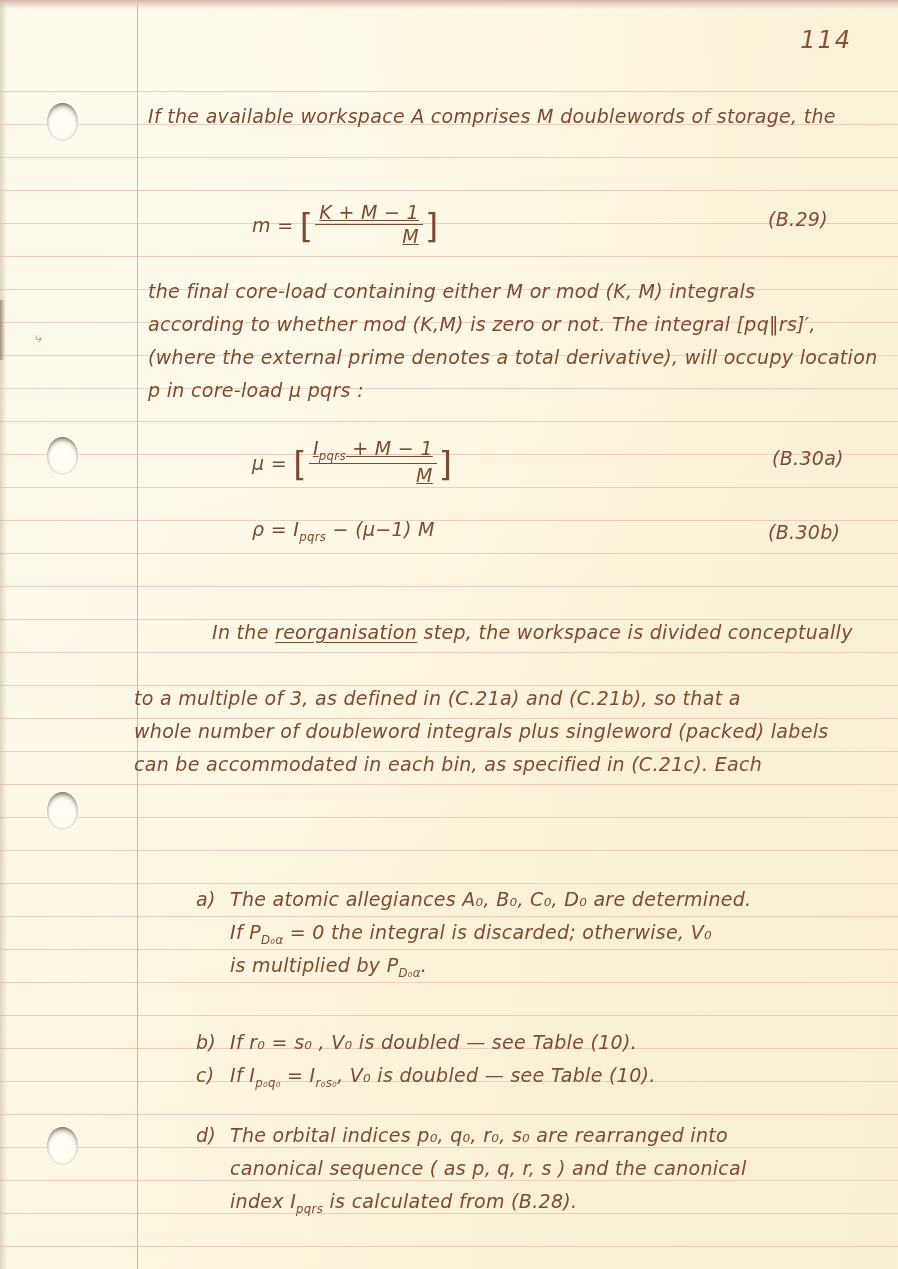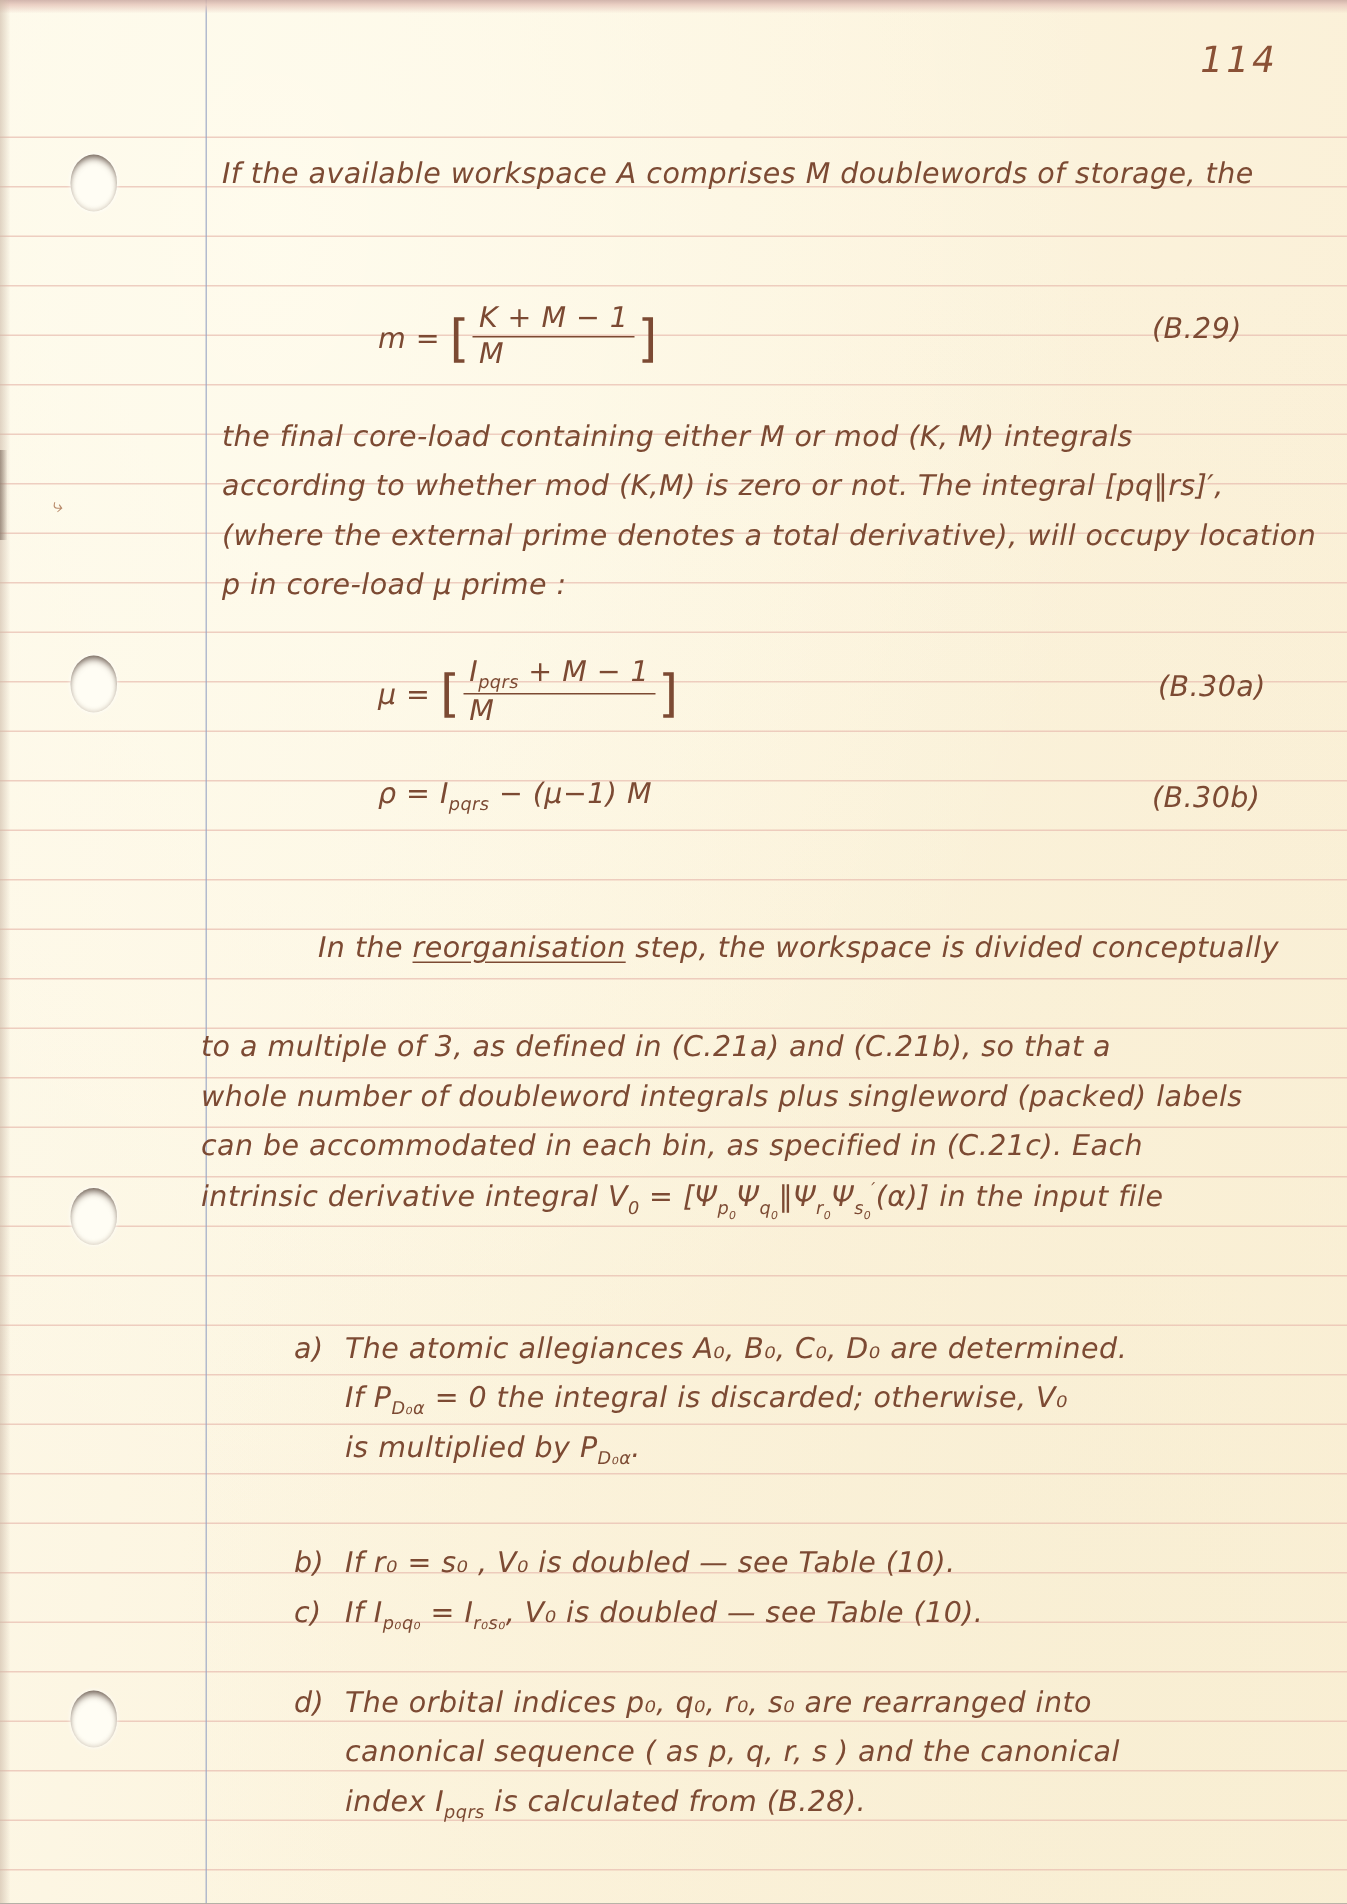--- a/index.html
+++ b/index.html
@@ -71,23 +71,23 @@
   .pagenum{
     position:absolute;right:46px;top:26px;
     font-size:24px;color:#8a5136;
     font-family:"DejaVu Sans",sans-serif;
     font-style:italic;letter-spacing:2px;
   }
   .eqno{ position:absolute; font-size:19px; }
   
   .frac{
     display:inline-block;vertical-align:middle;
-    text-align:left;
+    text-align:right;
     margin:0 2px;
-    position:relative;top:-2px;
+    position:relative;top:-2px;text-decoration:underline;
   }
   .frac .num{ display:block; padding:0 4px; border-bottom:1.6px solid #7c4a33; line-height:1.15; }
   .frac .den{ display:block; padding:0 4px; line-height:1.2; }
   .brk{ font-size:34px; display:inline-block; vertical-align:middle; position:relative; top:-1px; font-style:normal;}
   sub{ font-size:.62em; }
   sup{ font-size:.62em; }
   .tiny-mark{
     position:absolute;left:34px;top:330px;
     color:#a9714d;font-size:13px;font-style:italic;opacity:.8;
   }
@@ -157,42 +157,39 @@
 
   <div class="ink hw" style="left:252px;top:204px">
     <span>m =</span>
     <span class="brk">[</span><span class="frac"><span class="num">K + M − 1</span><span class="den">M</span></span><span class="brk">]</span>
   </div>
   <div class="ink hw eqno" style="left:768px;top:208px">(B.29)</div>
 
   <div class="ink hw" style="left:148px;top:280px">the final core-load containing either M or mod (K, M) integrals</div>
   <div class="ink hw" style="left:148px;top:346px">(where the external prime denotes a total derivative), will occupy location</div>
   <div class="ink hw" style="left:148px;top:313px">according to whether mod (K,M) is zero or not. The integral [pq‖rs]′,</div>
-  <div class="ink hw" style="left:148px;top:379px">p in core-load μ prime :</div>
+  <div class="ink hw" style="left:148px;top:379px">p in core-load μ pqrs :</div>
 
   <div class="ink hw" style="left:252px;top:440px">
     <span>μ =</span>
     <span class="brk">[</span><span class="frac"><span class="num"><span>I</span><sub>pqrs</sub><span> + M − 1</span></span><span class="den">M</span></span><span class="brk">]</span>
   </div>
   <div class="ink hw eqno" style="left:772px;top:447px">(B.30a)</div>
 
   <div class="ink hw" style="left:252px;top:518px">
     <span>ρ = I</span><sub>pqrs</sub><span> − (μ−1) M</span>
   </div>
   <div class="ink hw eqno" style="left:768px;top:521px">(B.30b)</div>
 
   <div class="ink hw" style="left:148px;top:621px">
     <span class="indent"></span>In the <span class="u">reorganisation</span> step, the workspace is divided conceptually
   </div>
   <div class="ink hw" style="left:134px;top:687px">to a multiple of 3, as defined in (C.21a) and (C.21b), so that a</div>
   <div class="ink hw" style="left:134px;top:720px">whole number of doubleword integrals plus singleword (packed) labels</div>
   <div class="ink hw" style="left:134px;top:753px">can be accommodated in each bin, as specified in (C.21c). Each</div>
-  <div class="ink hw" style="left:134px;top:786px">
-    <span>intrinsic derivative integral V</span><sub>0</sub><span> = [Ψ<sub>p<sub>0</sub></sub>Ψ<sub>q<sub>0</sub></sub>‖Ψ<sub>r<sub>0</sub></sub>Ψ<sub>s<sub>0</sub></sub><sup>′</sup>(α)]</span><span> in the input file</span>
-  </div>
 
   <div class="ink hw" style="left:196px;top:888px">a)</div>
   <div class="ink hw" style="left:230px;top:888px">The atomic allegiances A₀, B₀, C₀, D₀ are determined.</div>
   <div class="ink hw" style="left:230px;top:921px">
     <span>If P</span><sub>D₀α</sub><span> = 0 the integral is discarded; otherwise, V₀</span>
   </div>
   <div class="ink hw" style="left:230px;top:954px">
     <span>is multiplied by P</span><sub>D₀α</sub><span>.</span>
   </div>
 

